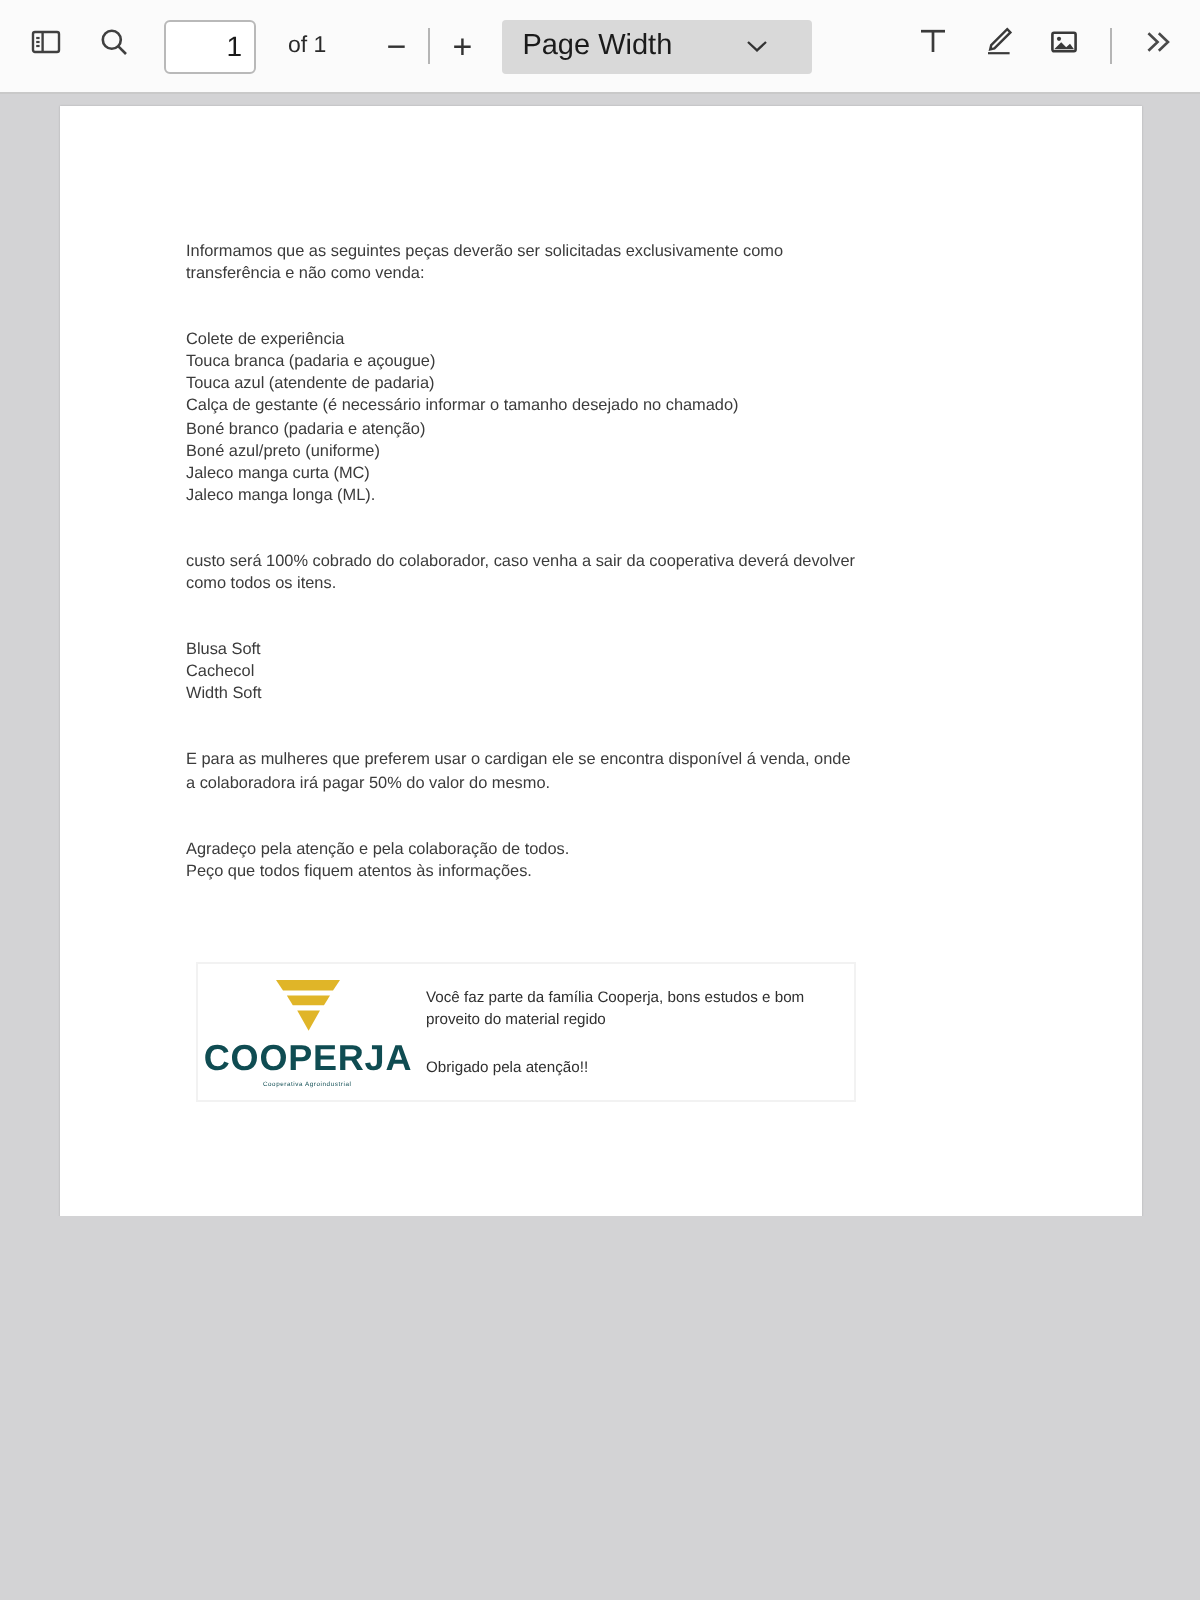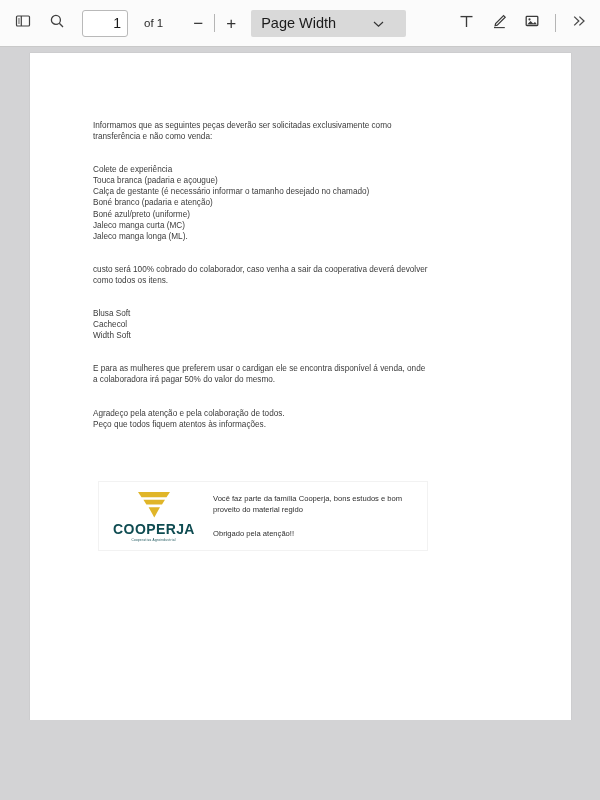--- a/index.html
+++ b/index.html
@@ -114,21 +114,21 @@
     padding-right: 8px;
     gap: 7px;
   }
 
   
   .viewer {
     position: absolute;
     left: 0;
     top: 47px;
     width: 600px;
-    height: 673px;
+    height: 561px;
     background: #d3d3d5;
     overflow: hidden;
   }
   .page {
     position: absolute;
     left: 30px;
     top: 6px;
     width: 541px;
     height: 760px;
     background: #ffffff;
@@ -167,21 +167,21 @@
     align-items: center;
     padding-left: 8px;
     box-sizing: border-box;
   }
   .logo-mark {
     width: 38px;
     height: 30px;
     margin-bottom: 2px;
   }
   .logo-word {
-    font-size: 14px;
+    font-size: 18px;
     font-weight: bold;
     color: #0f4c52;
     letter-spacing: 0.4px;
     font-family: "Liberation Sans", sans-serif;
     line-height: 1;
   }
   .logo-sub {
     font-size: 3.2px;
     color: #0f4c52;
     letter-spacing: 0.3px;
@@ -296,20 +296,21 @@
         <div class="line">Informamos que as seguintes peças deverão ser solicitadas exclusivamente como</div>
         <div class="line">transferência e não como venda:</div>
       </div>
 
       <div class="gap"></div>
       <div class="gap"></div>
 
       <div class="para">
         <div class="line">Colete de experiência</div>
         <div class="line">Touca branca (padaria e açougue)</div>
+        <div class="line">Touca azul (atendente de padaria)</div>
         <div class="line">Calça de gestante (é necessário informar o tamanho desejado no chamado)</div>
         <div class="line">Boné branco (padaria e atenção)</div>
         <div class="line">Boné azul/preto (uniforme)</div>
         <div class="line">Jaleco manga curta (MC)</div>
         <div class="line">Jaleco manga longa (ML).</div>
       </div>
 
       <div class="gap"></div>
       <div class="gap"></div>
 

